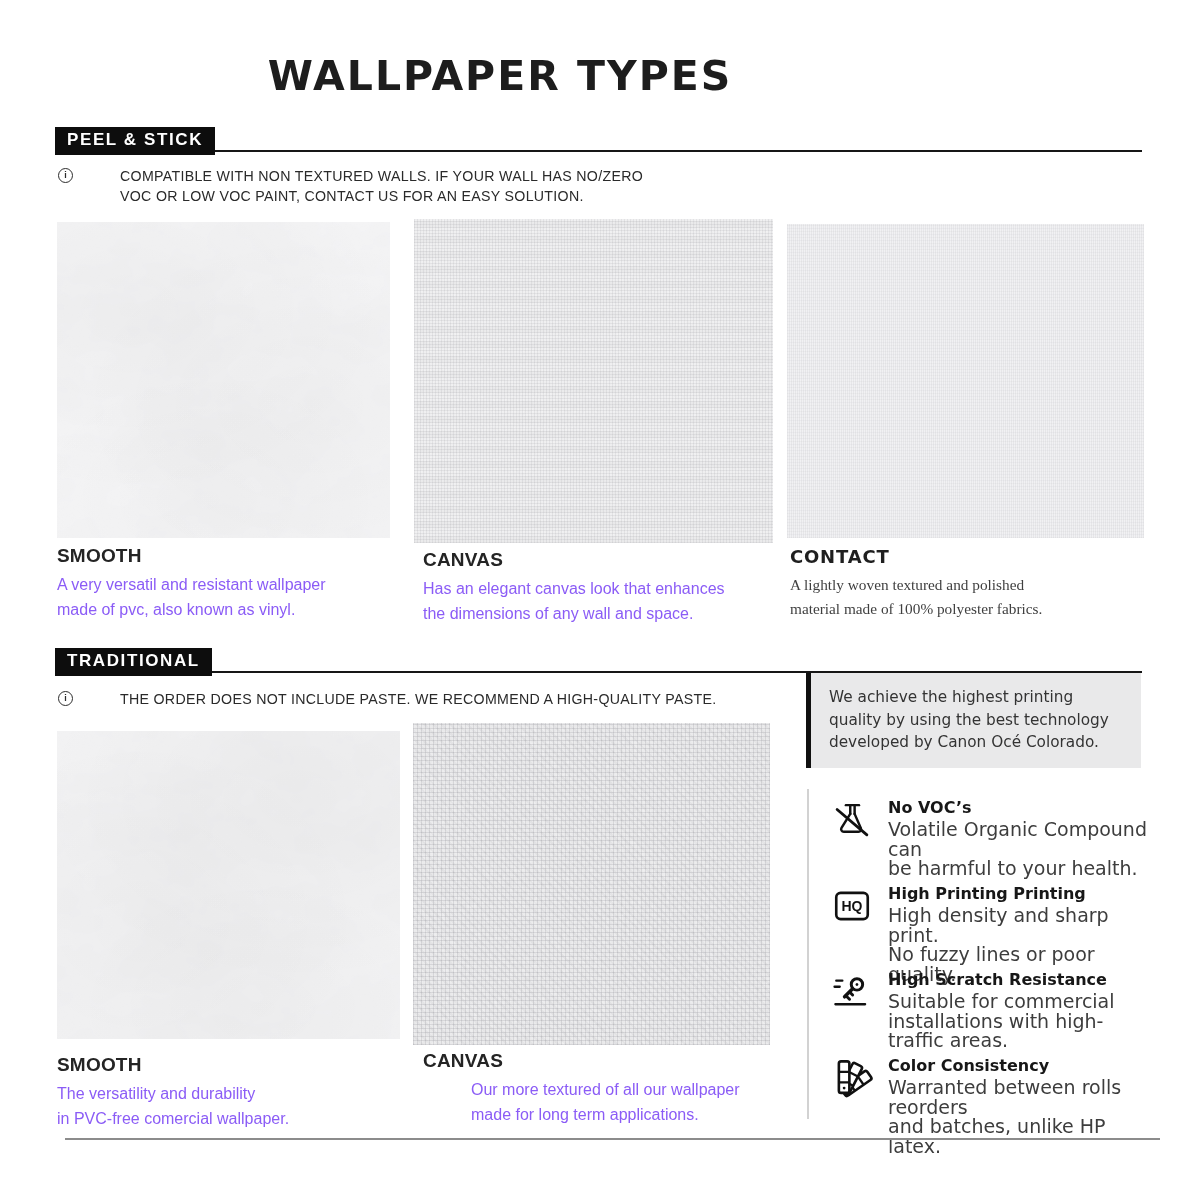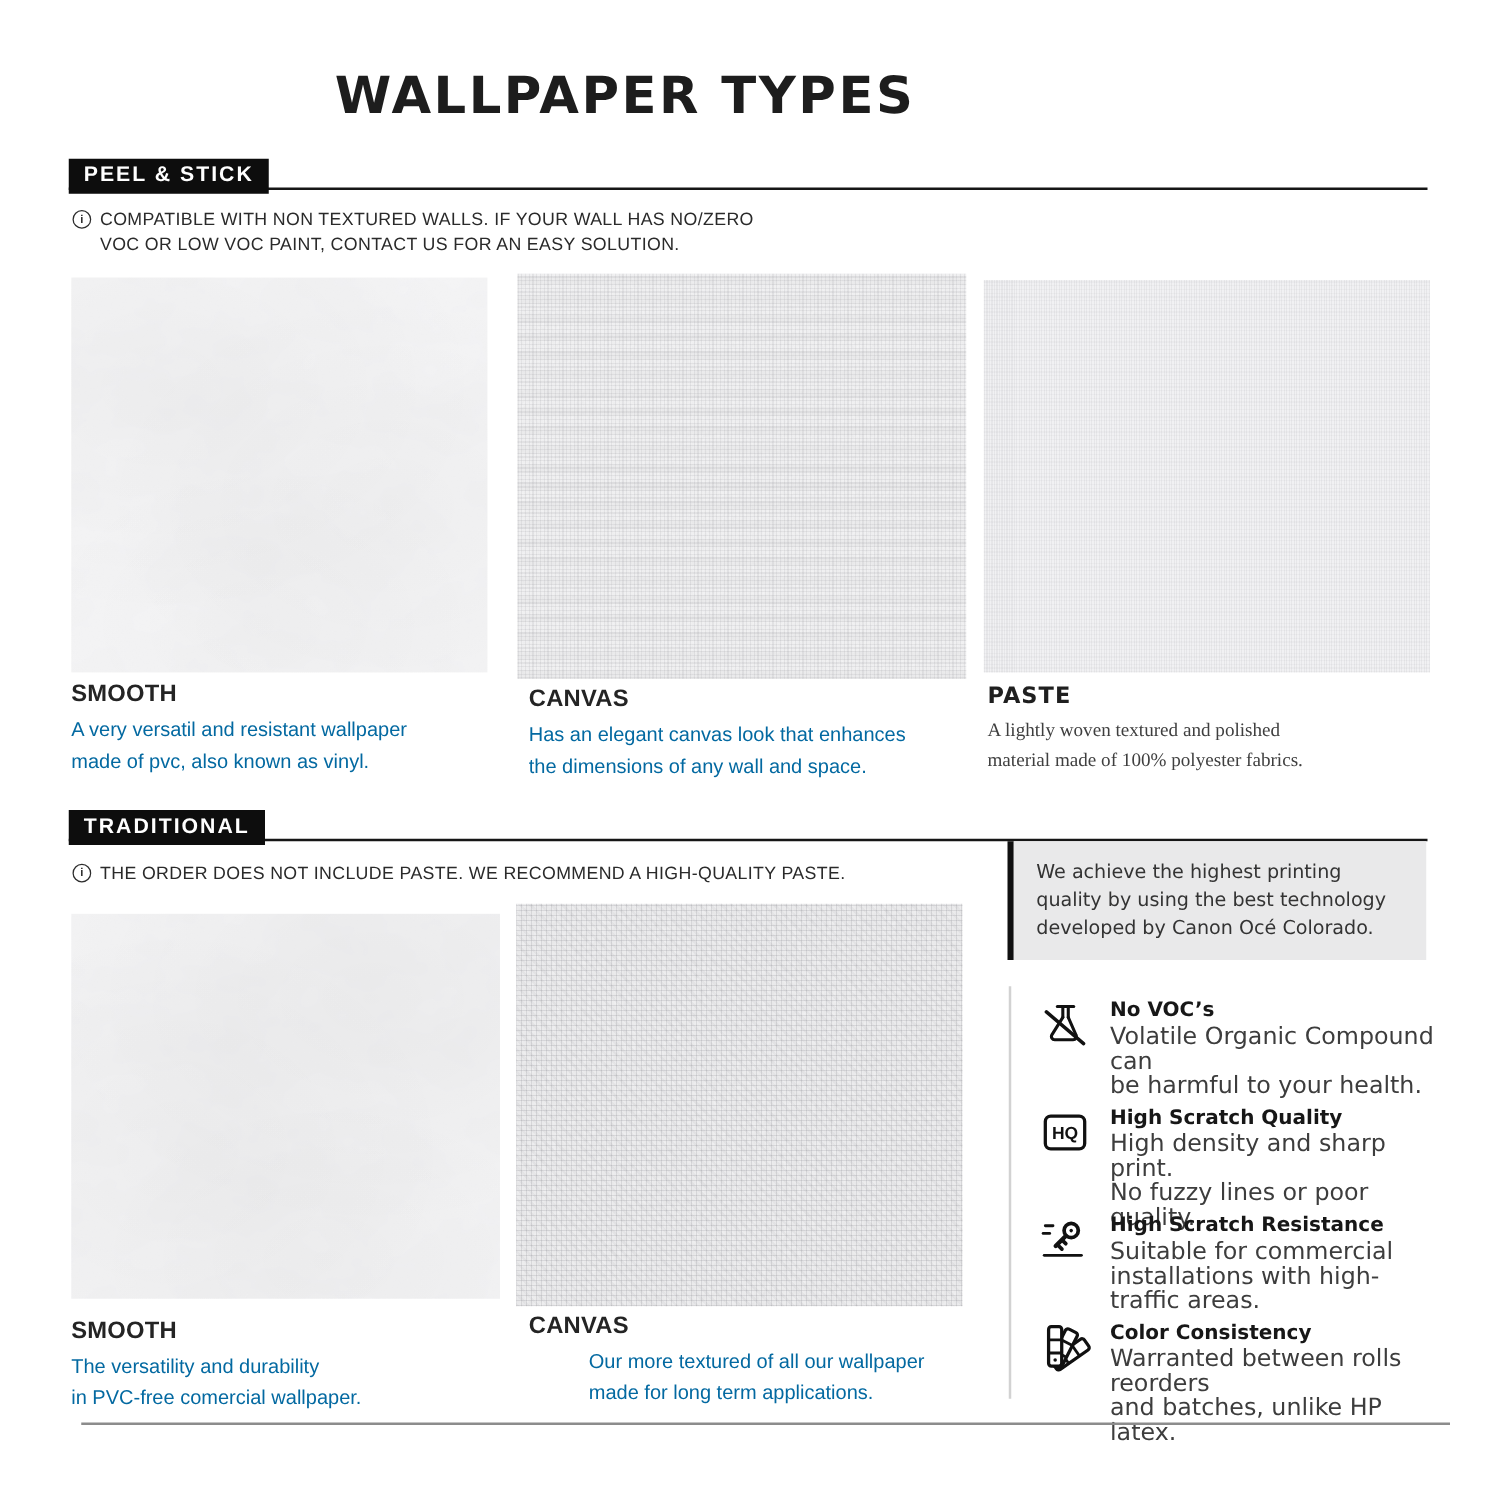--- a/index.html
+++ b/index.html
@@ -20,21 +20,21 @@
   .sec-line{position:absolute;left:55px;width:1087px;height:2px;background:#161616;}
   #sec1-line{top:150px;}
   #sec2-line{top:671px;}
 
   
   .i-ic{position:absolute;width:13px;height:13px;border:1.5px solid #2c2c2c;border-radius:50%;
         font-size:9px;line-height:13px;text-align:center;font-weight:700;color:#2c2c2c;}
   #note1-icon{left:58px;top:168px;}
   #note2-icon{left:58px;top:691px;}
   .note-text{position:absolute;font-size:14.2px;letter-spacing:0.3px;line-height:20px;
-             color:#2a2a2a;white-space:pre-line;}
+             color:#2a2a2a;white-space:pre-line;margin-left:40px;}
   #note1-text{left:80px;top:166px;}
   #note2-text{left:80px;top:689px;}
 
   
   .sw{position:absolute;overflow:hidden;}
   .grain{position:absolute;left:0;top:0;width:100%;height:100%;display:block;}
   #sw-ps-smooth{left:57px;top:222px;width:333px;height:316px;}
   #sw-ps-canvas{left:414px;top:219px;width:359px;height:324px;}
   #sw-ps-fabric{left:787px;top:224px;width:357px;height:314px;}
   #sw-tr-smooth{left:57px;top:731px;width:343px;height:308px;}
@@ -61,21 +61,21 @@
       #f2f2f4;}
   .tex-canvas-rough{background:
       repeating-linear-gradient(0deg, rgba(92,92,102,0.15) 0 1px, rgba(255,255,255,0) 1px 4px),
       repeating-linear-gradient(90deg, rgba(92,92,102,0.15) 0 1px, rgba(255,255,255,0) 1px 4px),
       repeating-linear-gradient(45deg, rgba(115,115,125,0.06) 0 2px, rgba(255,255,255,0) 2px 6px),
       #f1f1f2;}
 
   
   .cap-title{position:absolute;font-size:19px;font-weight:700;letter-spacing:0.2px;color:#242424;}
   .cap-title.alt{font-family:"DejaVu Sans",sans-serif;font-size:18px;letter-spacing:0.8px;color:#1f1f1f;}
-  .cap-desc{position:absolute;font-size:16px;line-height:25px;color:#0369a1;white-space:pre-line;}
+  .cap-desc{position:absolute;font-size:16px;line-height:25px;color:#8b5cf6;white-space:pre-line;}
   .cap-desc.alt{font-family:Liberation Serif, serif;font-size:15.3px;line-height:24px;color:#3f3f3f;}
   #cap1-t{left:57px;top:545px;}   #cap1-d{left:57px;top:572px;}
   #cap2-t{left:423px;top:549px;}  #cap2-d{left:423px;top:576px;}
   #cap3-t{left:790px;top:546px;}  #cap3-d{left:790px;top:573px;}
   #cap4-t{left:57px;top:1054px;}  #cap4-d{left:57px;top:1081px;}
   #cap5-t{left:423px;top:1050px;} #cap5-d{left:423px;top:1077px;margin-left:48px;}
 
   
   .q-bar{position:absolute;left:806px;top:673px;width:5px;height:95px;background:#101010;}
   .q-box{position:absolute;left:811px;top:673px;width:330px;height:95px;background:#e9e9ea;}
@@ -147,21 +147,21 @@
         <rect width="100%" height="100%" filter="url(#f-speck)"></rect>
       </svg>
   </div>
 
   <div class="cap-title" id="cap1-t">SMOOTH</div>
   <div class="cap-desc" id="cap1-d">A very versatil and resistant wallpaper
 made of pvc, also known as vinyl.</div>
   <div class="cap-title" id="cap2-t">CANVAS</div>
   <div class="cap-desc" id="cap2-d">Has an elegant canvas look that enhances
 the dimensions of any wall and space.</div>
-  <div class="cap-title alt" id="cap3-t">PASTE</div>
+  <div class="cap-title alt" id="cap3-t">CONTACT</div>
   <div class="cap-desc alt" id="cap3-d">A lightly woven textured and polished
 material made of 100% polyester fabrics.</div>
 
   <div class="sec-line" id="sec2-line"></div>
   <div class="sec-label" id="sec2-label">TRADITIONAL</div>
   <span class="i-ic" id="note2-icon">i</span>
   <div class="note-text" id="note2-text">THE ORDER DOES NOT INCLUDE PASTE. WE RECOMMEND A HIGH-QUALITY PASTE.</div>
 
   <div class="sw tex-smooth2" id="sw-tr-smooth">
     <svg class="grain" aria-hidden="true">
@@ -206,21 +206,21 @@
 be harmful to your health.</div>
   </div>
 
   <div class="feat-icon" id="fi2">
     <svg viewBox="0 0 48 48" width="42" height="42">
       <rect x="6" y="9" width="36" height="30" rx="5" fill="none" stroke="#111" stroke-width="3"></rect>
       <text x="24" y="30" text-anchor="middle" font-family="Liberation Sans, sans-serif" font-size="16" font-weight="bold" fill="#111">HQ</text>
     </svg>
   </div>
   <div class="feat-text" id="ft2">
-    <div class="feat-title">High Scratch Quality</div>
+    <div class="feat-title">High Printing Printing</div>
     <div class="feat-desc">High density and sharp print.
 No fuzzy lines or poor quality.</div>
   </div>
 
   <div class="feat-icon" id="fi3">
     <svg viewBox="0 0 48 48" width="42" height="42" fill="none" stroke="#111" stroke-linecap="round">
       <g transform="rotate(-45 24 21)">
         <circle cx="32" cy="21" r="6.5" stroke-width="3.4"></circle>
         <circle cx="32" cy="21" r="1.6" fill="#111" stroke="none"></circle>
         <line x1="25" y1="21" x2="12" y2="21" stroke-width="4"></line>

